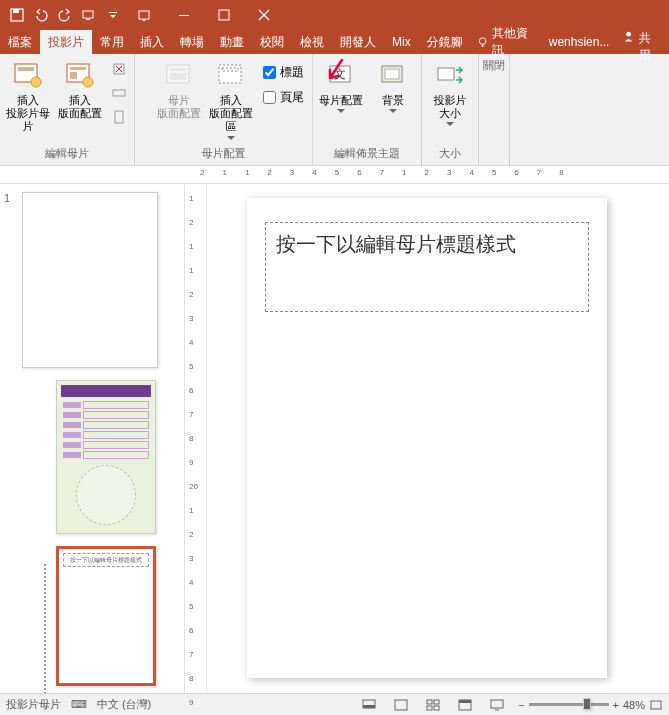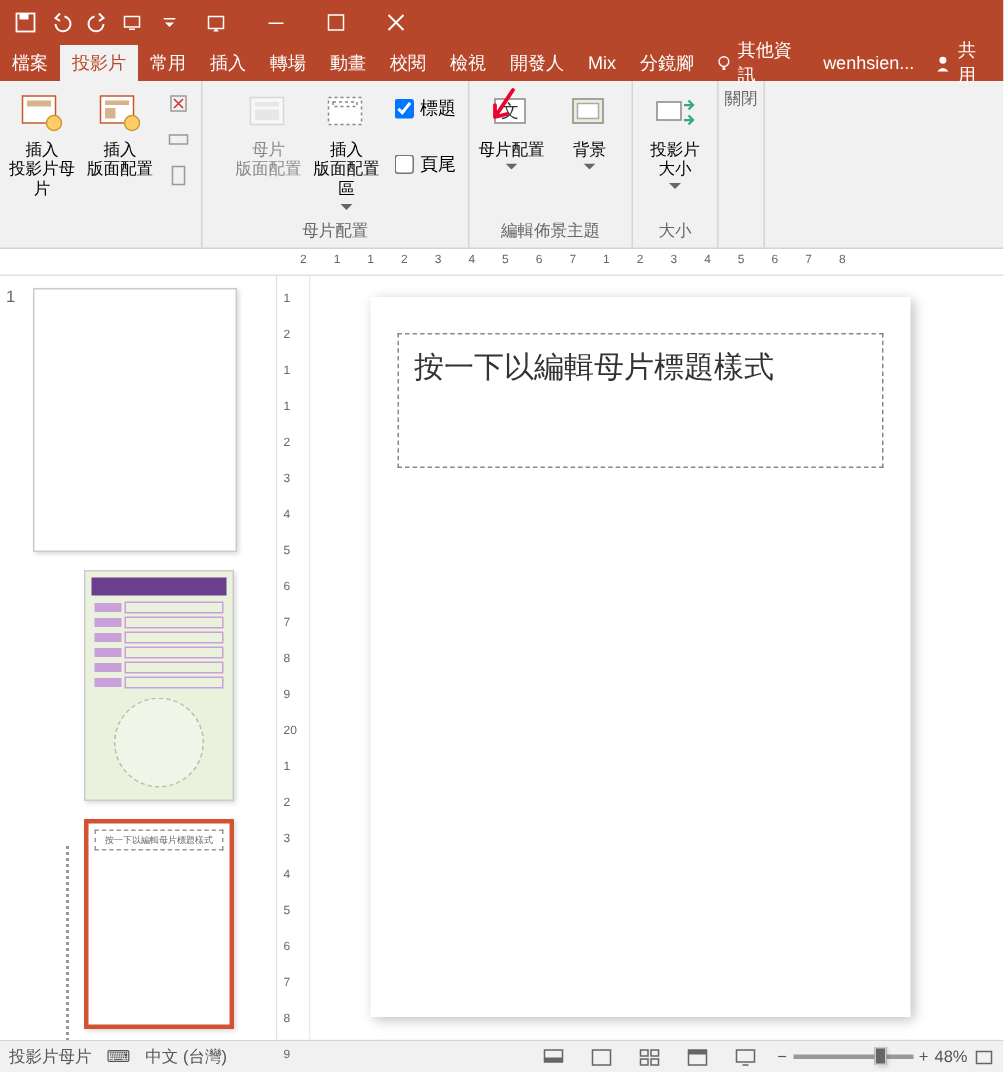--- a/index.html
+++ b/index.html
@@ -13,21 +13,21 @@
 .titlebar .wincontrols { display: flex; }
 .titlebar .wincontrols .wbtn { width: 40px; height: 30px; display: flex; align-items: center; justify-content: center; cursor: pointer; }
 
 
 .tabstrip { height: 24px; background: #b7472a; display: flex; align-items: stretch; color: #fff; font-size: 12px; }
 .tabstrip .tab { padding: 0 8px; display: flex; align-items: center; cursor: pointer; white-space: nowrap; }
 .tabstrip .tab.active { background: #f1f1f1; color: #b7472a; }
 .tabstrip .spacer { flex: 1; }
 .tabstrip .tell { display: flex; align-items: center; gap: 4px; padding: 0 6px; }
 .tabstrip .acct { padding: 0 6px; display:flex; align-items:center; }
-.tabstrip .share { padding: 0 8px; display: flex; align-items: center; gap: 4px; }
+.tabstrip .share { padding: 0 8px; display: flex; align-items: flex-start; gap: 4px; }
 
 
 .ribbon { height: 112px; background: #f1f1f1; border-bottom: 1px solid #d4d4d4; display: flex; }
 .group { display: flex; flex-direction: column; border-right: 1px solid #d4d4d4; padding: 2px 4px; }
 .group .body { flex: 1; display: flex; align-items: flex-start; gap: 4px; }
 .group .label { font-size: 11px; color: #666; text-align: center; padding: 2px 0; }
 .bigbtn { width: 48px; display: flex; flex-direction: column; align-items: center; justify-content: flex-start; gap: 2px; padding-top: 4px; cursor: pointer; font-size: 11px; text-align: center; line-height: 1.2; }
 .bigbtn .ico { width: 32px; height: 32px; display: flex; align-items: center; justify-content: center; }
 .bigbtn.disabled { opacity: 0.45; cursor: default; margin-left: 16px; }
 .smallstack { display: flex; flex-direction: column; gap: 2px; padding-top: 2px; }
@@ -204,20 +204,21 @@
               <rect x="2" y="5" width="12" height="6" fill="none" stroke="#999"></rect>
             </svg>
           </div>
         <div class="sbtn disabled">
             <svg width="16" height="16">
               <rect x="4" y="2" width="8" height="12" fill="none" stroke="#999"></rect>
             </svg>
           </div>
       </div>
     </div>
+    <div class="label">編輯母片</div>
   </div>
 
   <div class="group">
     <div class="body">
       <div class="bigbtn disabled">
         <div class="ico">
             <svg width="30" height="28">
               <rect x="3" y="3" width="22" height="18" fill="#fff" stroke="#bbb"></rect>
               <rect x="6" y="6" width="16" height="3" fill="#ddd"></rect>
               <rect x="6" y="11" width="16" height="7" fill="#ddd"></rect>
@@ -232,21 +233,21 @@
               <rect x="3" y="3" width="22" height="18" fill="#fff" stroke="#888" stroke-dasharray="2 2"></rect>
               <rect x="6" y="6" width="16" height="3" fill="none" stroke="#888" stroke-dasharray="2 2"></rect>
             </svg>
           </div>
         <span style="white-space:pre-line">插入
 版面配置區</span>
         <svg width="8" height="4">
             <path d="M0 0 L4 4 L8 0" fill="#666"></path>
           </svg>
       </div>
-      <div style="display:flex;flex-direction:column;gap:16px;padding-top:6px;">
+      <div style="display:flex;flex-direction:column;gap:4px;padding-top:6px;">
         <label class="chkrow">
           <input type="checkbox" checked="" style="">
           <span>標題</span>
         </label>
         <label class="chkrow">
           <input type="checkbox" style="">
           <span>頁尾</span>
         </label>
       </div>
     </div>

